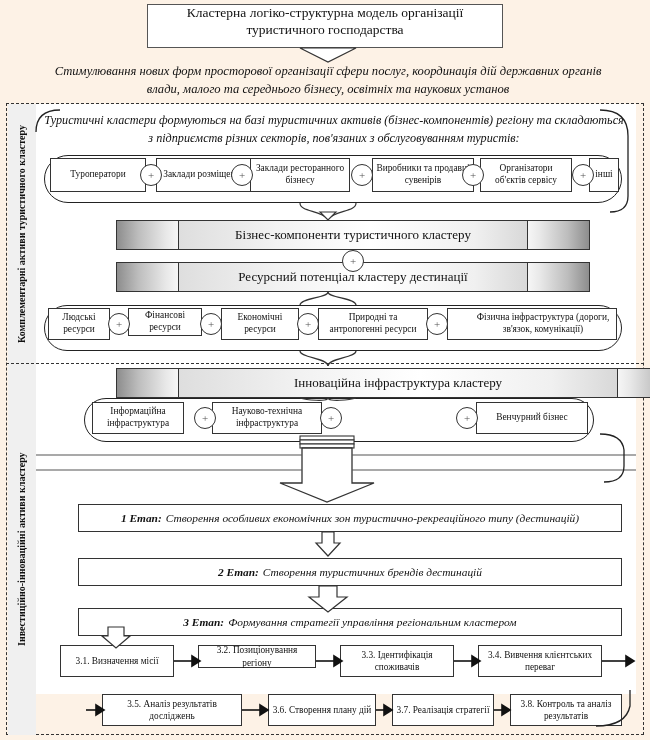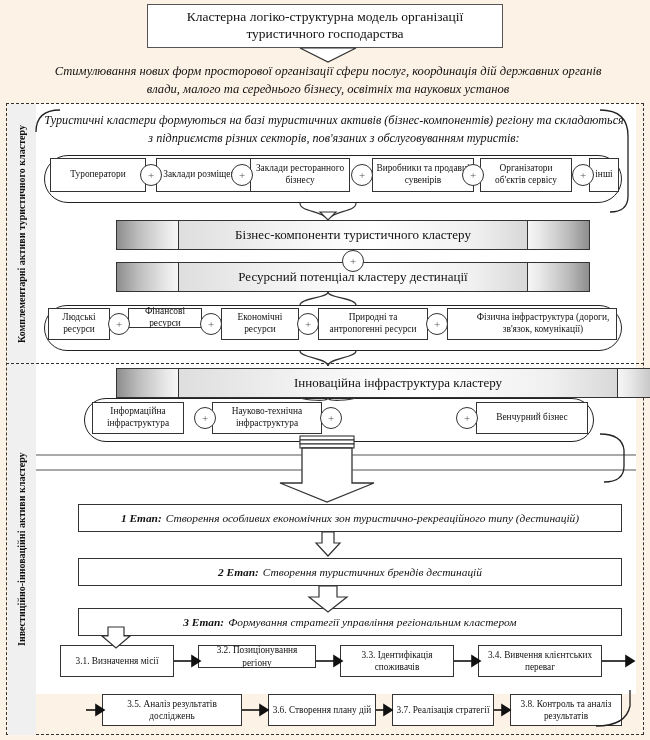--- a/index.html
+++ b/index.html
@@ -11,21 +11,21 @@
     color: #111;
     overflow: hidden;
     position: relative;
   }
   .page { position:absolute; inset:0; }
 
   
   #title-box {
     position:absolute; left:147px; top:4px; width:356px; height:44px;
     background:#fff; border:1.5px solid #555;
-    display:flex; align-items:center; justify-content:center;
+    display:flex; justify-content:center;
     text-align:center; line-height:1.25; font-size:13.5px;
   }
 
   
   #goal-text {
     position:absolute; left:38px; top:62px; width:580px;
     text-align:center; font-style:italic; font-size:12.6px; line-height:1.45;
   }
 
   
@@ -176,21 +176,21 @@
   <div class="banner" style="left:116px; top:262px; width:474px;">
     <div class="cap"></div>
     <div class="mid">Ресурсний потенціал кластеру дестинації</div>
     <div class="cap right"></div>
   </div>
 
   <div class="roundwrap" style="left:44px; top:305px; width:578px; height:46px;"></div>
 
   <div class="pbox" style="left:48px; top:308px; width:62px; height:32px;">Людські ресурси</div>
   <div class="pluscircle" style="left:108px; top:313px;">+</div>
-  <div class="pbox" style="left:128px; top:308px; width:74px; height:20px;">Фінансові ресурси</div>
+  <div class="pbox" style="left:128px; top:308px; width:74px; height:28px;">Фінансові ресурси</div>
   <div class="pluscircle" style="left:200px; top:313px;">+</div>
   <div class="pbox" style="left:221px; top:308px; width:78px; height:32px;">Економічні ресурси</div>
   <div class="pluscircle" style="left:297px; top:313px;">+</div>
   <div class="pbox" style="left:318px; top:308px; width:110px; height:32px;">Природні та антропогенні ресурси</div>
   <div class="pluscircle" style="left:426px; top:313px;">+</div>
   <div class="pbox" style="left:447px; top:308px; width:170px; height:32px;padding-left:24px;">Фізична інфраструктура (дороги, зв'язок, комунікації)</div>
 
   <div class="banner" style="left:116px; top:368px; width:564px;">
     <div class="cap"></div>
     <div class="mid">Інноваційна інфраструктура кластеру</div>

